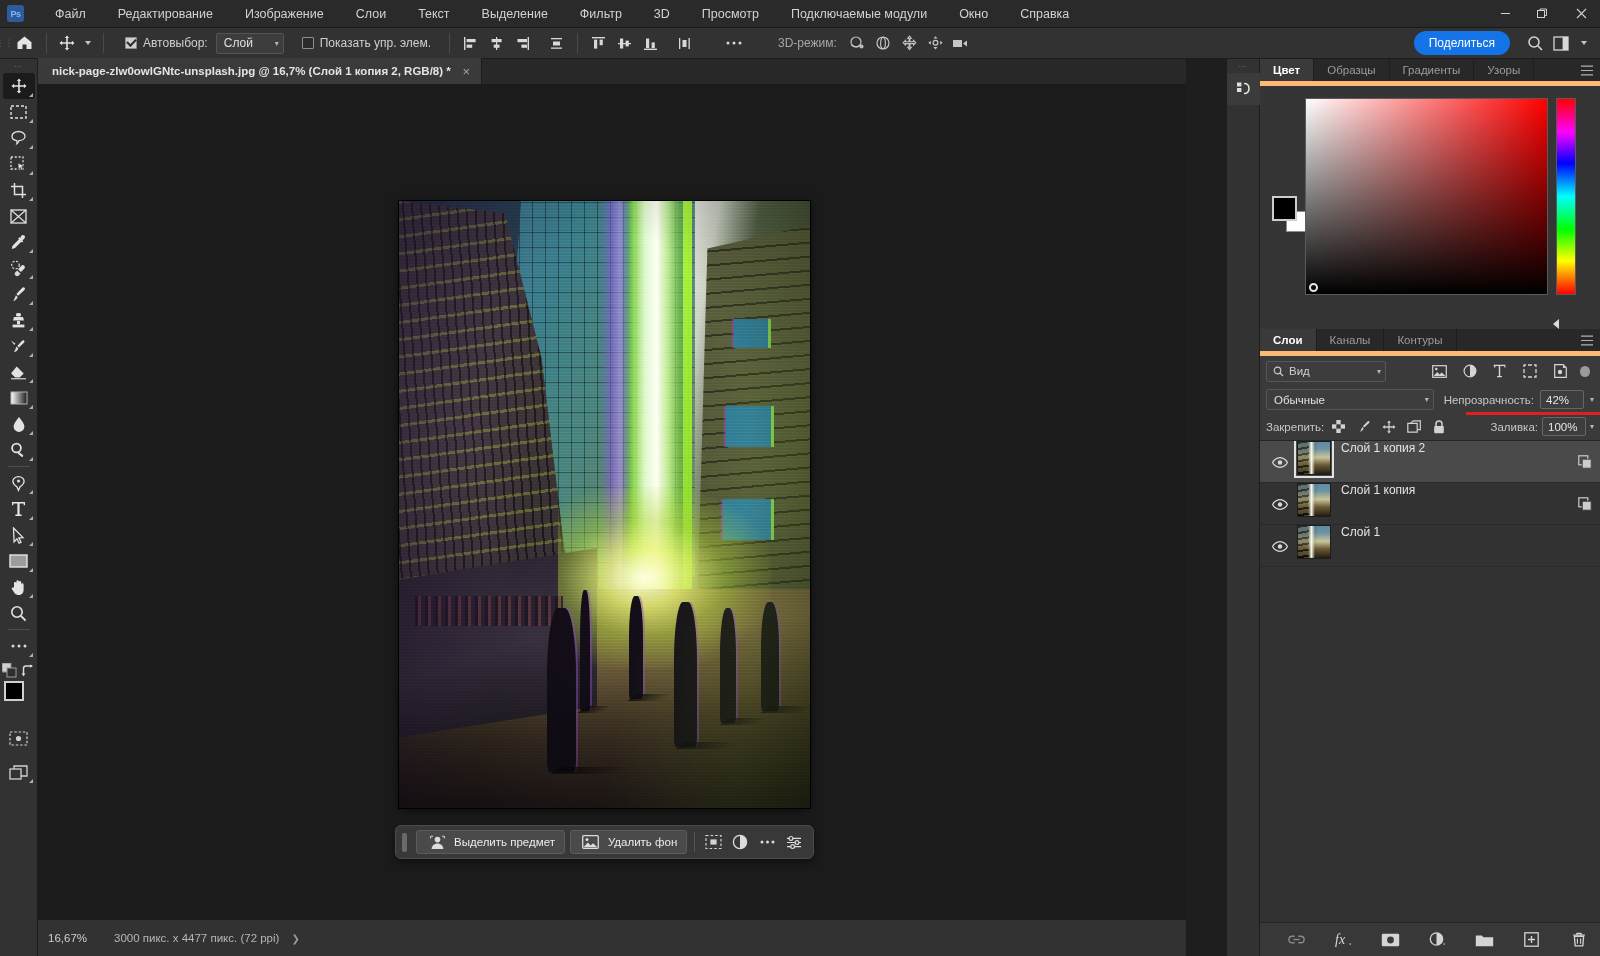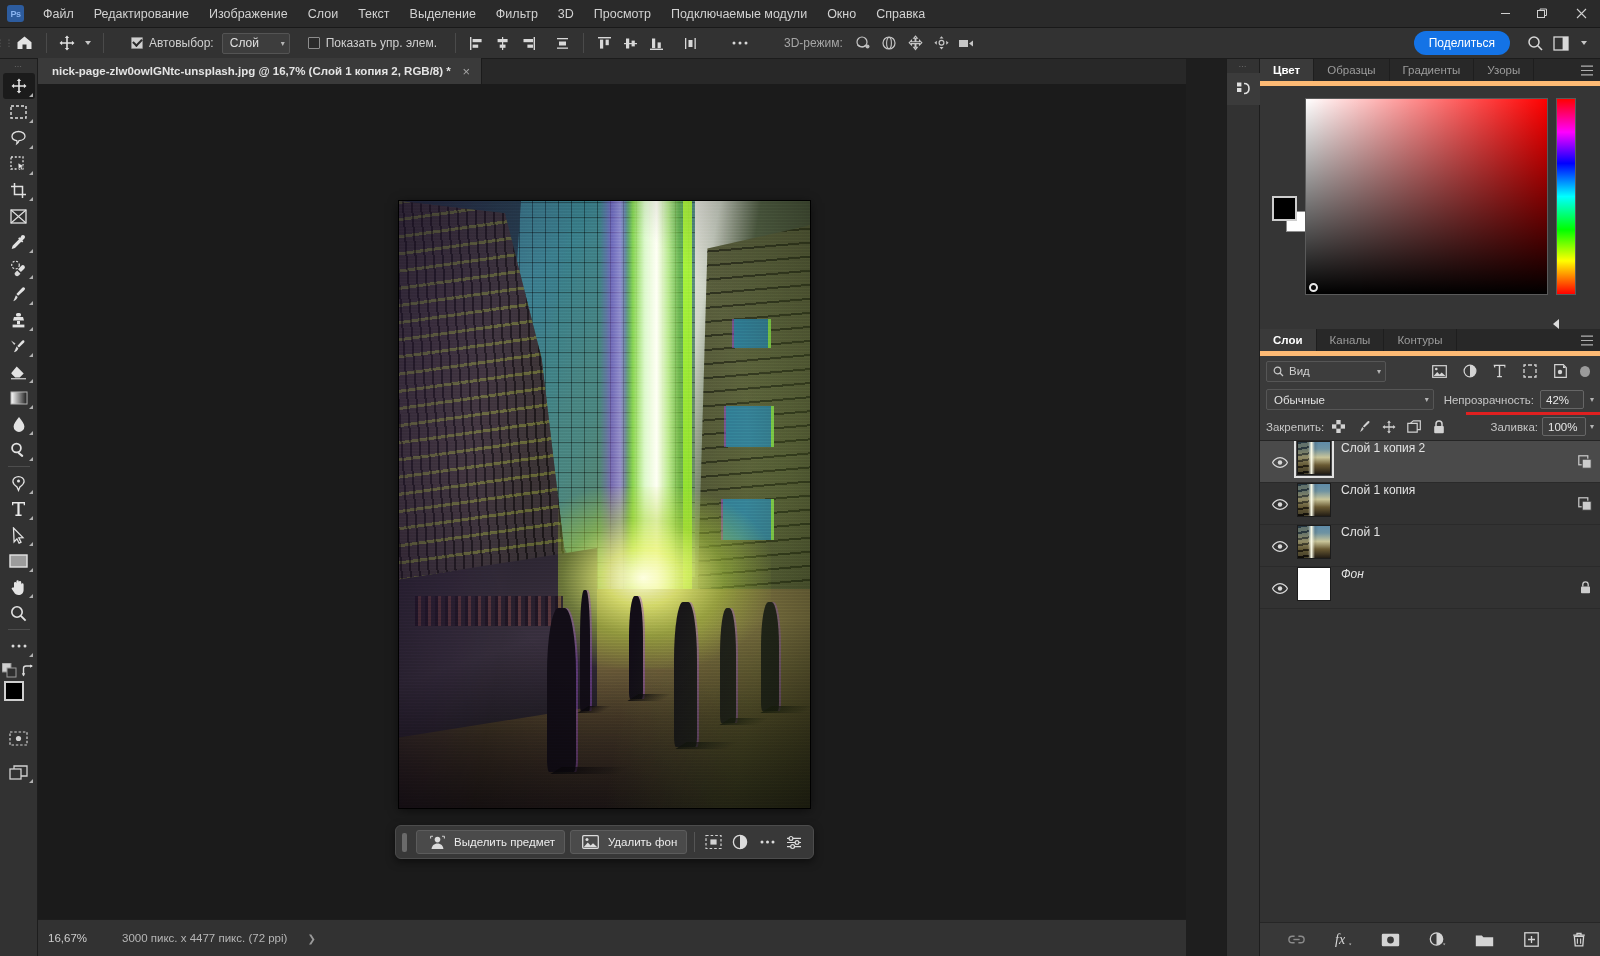--- a/index.html
+++ b/index.html
@@ -10,20 +10,21 @@
     overflow: hidden;
     -webkit-font-smoothing: antialiased;
   }
   body { position: relative; color: #c8c8c8; font-size: 12px; }
 
   
   #titlebar {
     position: absolute; top: 0; left: 0; width: 1600px; height: 28px;
     background: #2a2a2a; display: flex; align-items: center;
     border-bottom: 1px solid #191919;
+    gap: 12px;
   }
   #ps-logo {
     width: 17px; height: 17px; margin-left: 7px; margin-right: 9px;
     background: #2d5c9e; border-radius: 3px;
     color: #8ab4f0; font-size: 9px; font-weight: bold;
     display: flex; align-items: center; justify-content: center;
     letter-spacing: -0.5px;
   }
   .menu-item {
     padding: 0 10px; height: 28px; line-height: 28px;
@@ -240,21 +241,21 @@
     display: flex; align-items: center; gap: 6px; padding: 0 9px;
     color: #ececec; font-size: 11.5px; white-space: nowrap;
   }
   .ctx-icn { width: 22px; height: 24px; display:flex;align-items:center;justify-content:center; color:#dcdcdc; }
   .ctx-sep { width: 1px; height: 20px; background: #555; margin: 0 2px; }
 
   
   #statusbar {
     position: absolute; top: 919px; left: 38px; width: 1148px; height: 37px;
     background: #323232; border-top: 1px solid #1d1d1d;
-    display: flex; align-items: center; padding-left: 10px; gap: 8px;
+    display: flex; align-items: center; padding-left: 10px; gap: 0;
   }
   #zoom-val { color: #cfcfcf; font-size: 11.5px; width: 66px; }
   #doc-dims { color: #b6b6b6; font-size: 11.5px; }
   #status-arrow { color: #9a9a9a; font-size: 10px; margin-left: 12px; }
 
   
   #right-rail {
     position: absolute; top: 59px; right: 340px; width: 34px; height: 897px;
     background: #323232; border-left: 1px solid #1d1d1d; border-right: 1px solid #1d1d1d;
   }
@@ -454,21 +455,21 @@
   <div class="opt-icon">
     <svg width="16" height="16" viewBox="0 0 16 16">
         <path d="M8 0.5l2.2 2.6H8.8v4.1h4.1V5.8L15.5 8l-2.6 2.2V8.8H8.8v4.1h1.4L8 15.5l-2.2-2.6h1.4V8.8H3.1v1.4L0.5 8l2.6-2.2v1.4h4.1V3.1H5.8z" fill="#e2e2e2"></path>
       </svg>
   </div>
   <div class="opt-icon" style="width:16px">
     <div class="tri-down"></div>
   </div>
   <div class="opt-sep"></div>
 
-  <div style="display:flex;align-items:center;margin-left:20px">
+  <div style="display:flex;align-items:center;margin-left:14px">
     <span class="opt-check on"></span>
     <span class="opt-label">Автовыбор:</span>
   </div>
   <div class="opt-select" style="margin-left:8px;width:68px">
     <span>Слой</span>
     <span class="cv">▾</span>
   </div>
 
   <div style="display:flex;align-items:center;margin-left:18px">
     <span class="opt-check"></span>
@@ -1063,36 +1064,20 @@
               <circle cx="8" cy="5.5" r="2.2" fill="#d8d8d8"></circle>
             </svg>
         </span>
         <span class="thumb">
             <span class="thumb-img"></span>
           </span>
         <span class="layer-name">Слой 1</span>
         <span class="row-right"></span>
       </div>
 
-      <div class="layer-row">
-        <span class="eye">
-          <svg width="16" height="11" viewBox="0 0 16 11">
-              <path d="M8 0.6C4 0.6 1.2 4 0.6 5.5 1.2 7 4 10.4 8 10.4s6.8-3.4 7.4-4.9C14.8 4 12 0.6 8 0.6z" fill="none" stroke="#d8d8d8" stroke-width="1.2"></path>
-              <circle cx="8" cy="5.5" r="2.2" fill="#d8d8d8"></circle>
-            </svg>
-        </span>
-        <span class="thumb white"></span>
-        <span class="layer-name italic">Фон</span>
-        <span class="row-right">
-          <svg width="11" height="13" viewBox="0 0 11 13">
-              <path d="M2.8 5.5V3.6a2.7 2.7 0 0 1 5.4 0v1.9" fill="none" stroke="#cdcdcd" stroke-width="1.3"></path>
-              <rect x="1" y="5.5" width="9" height="6.8" rx="0.8" fill="#cdcdcd"></rect>
-            </svg>
-        </span>
-      </div>
     </div>
 
     <div id="layers-footer">
       <div class="foot-icn dim">
         <svg width="17" height="11" viewBox="0 0 17 11">
             <path d="M6.6 2.2H4.2a3.3 3.3 0 0 0 0 6.6h2.4M10.4 2.2h2.4a3.3 3.3 0 0 1 0 6.6h-2.4" fill="none" stroke="currentColor" stroke-width="1.4"></path>
             <path d="M5.4 5.5h6.2" stroke="currentColor" stroke-width="1.4"></path>
           </svg>
       </div>
       <div class="foot-icn">

